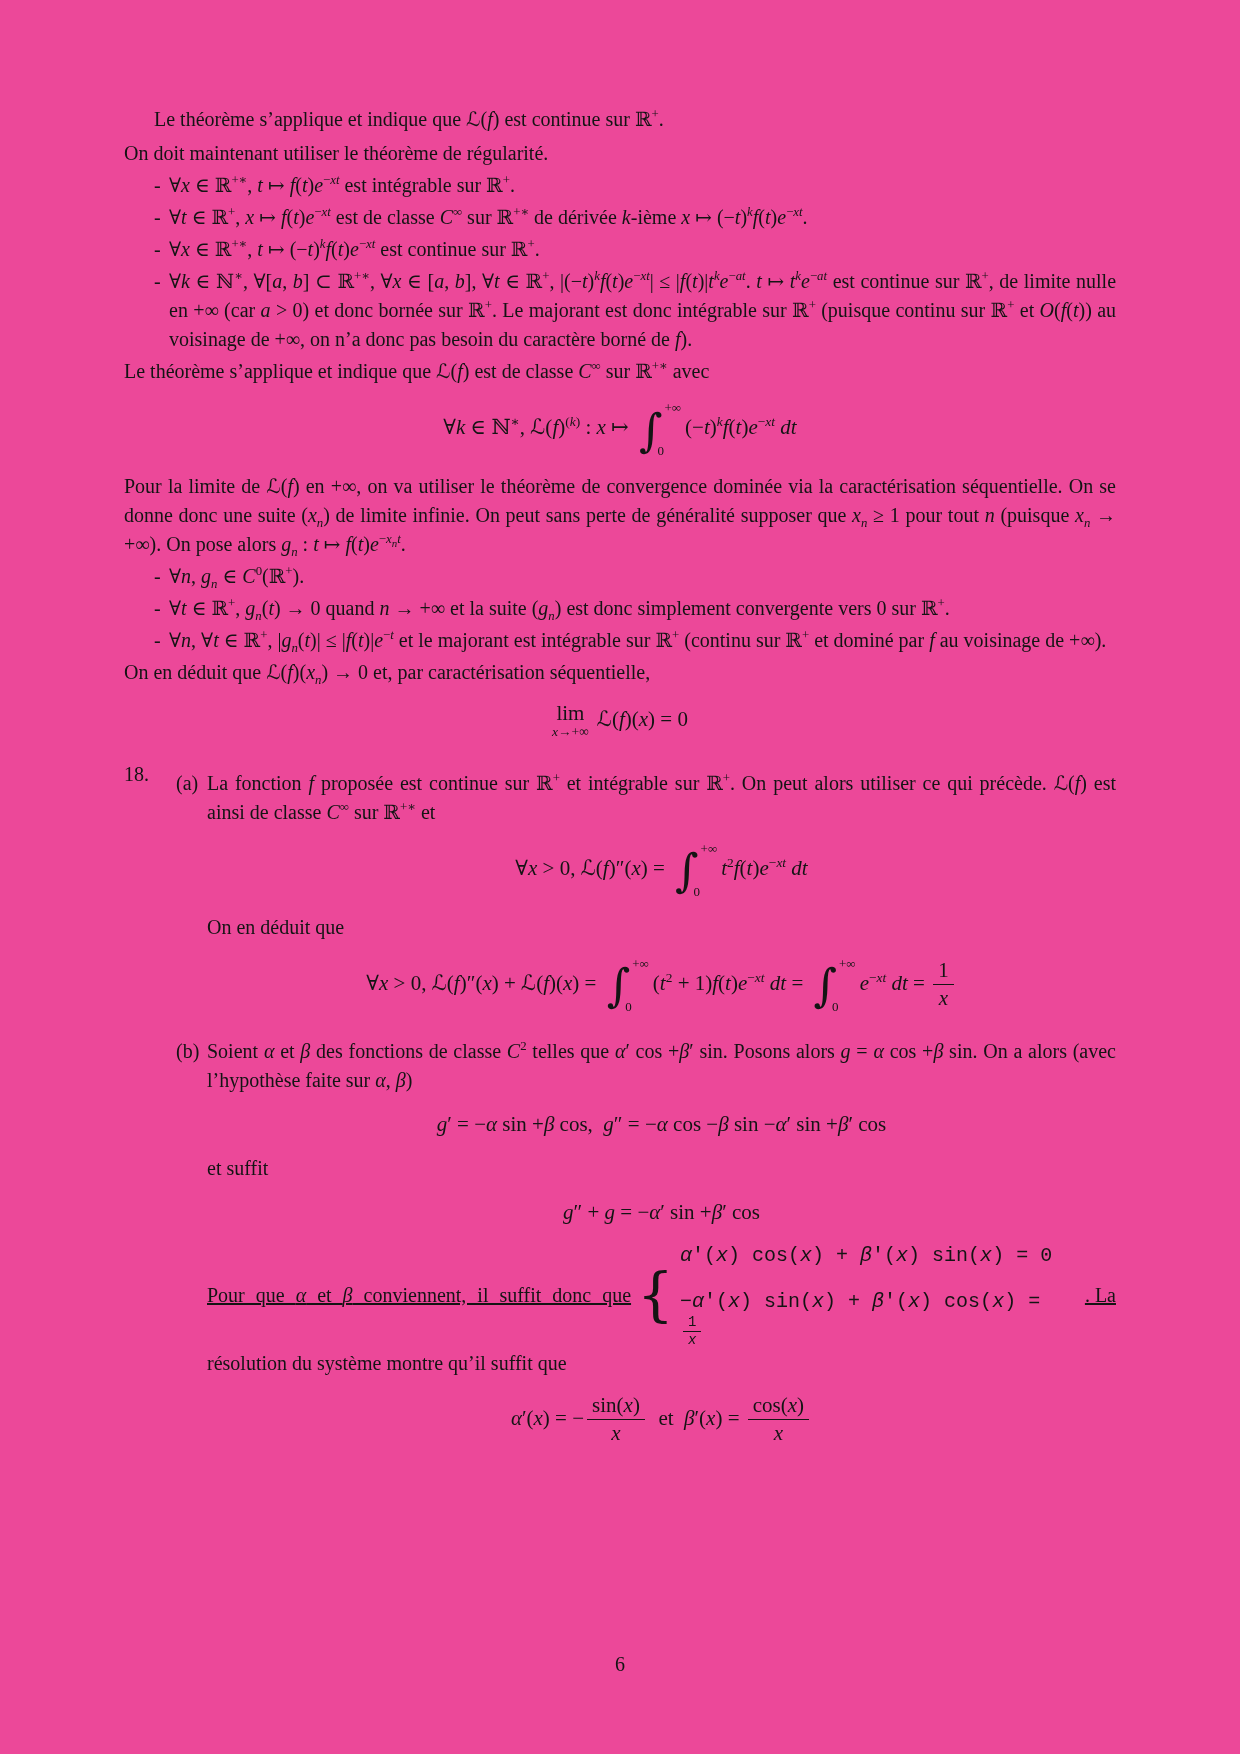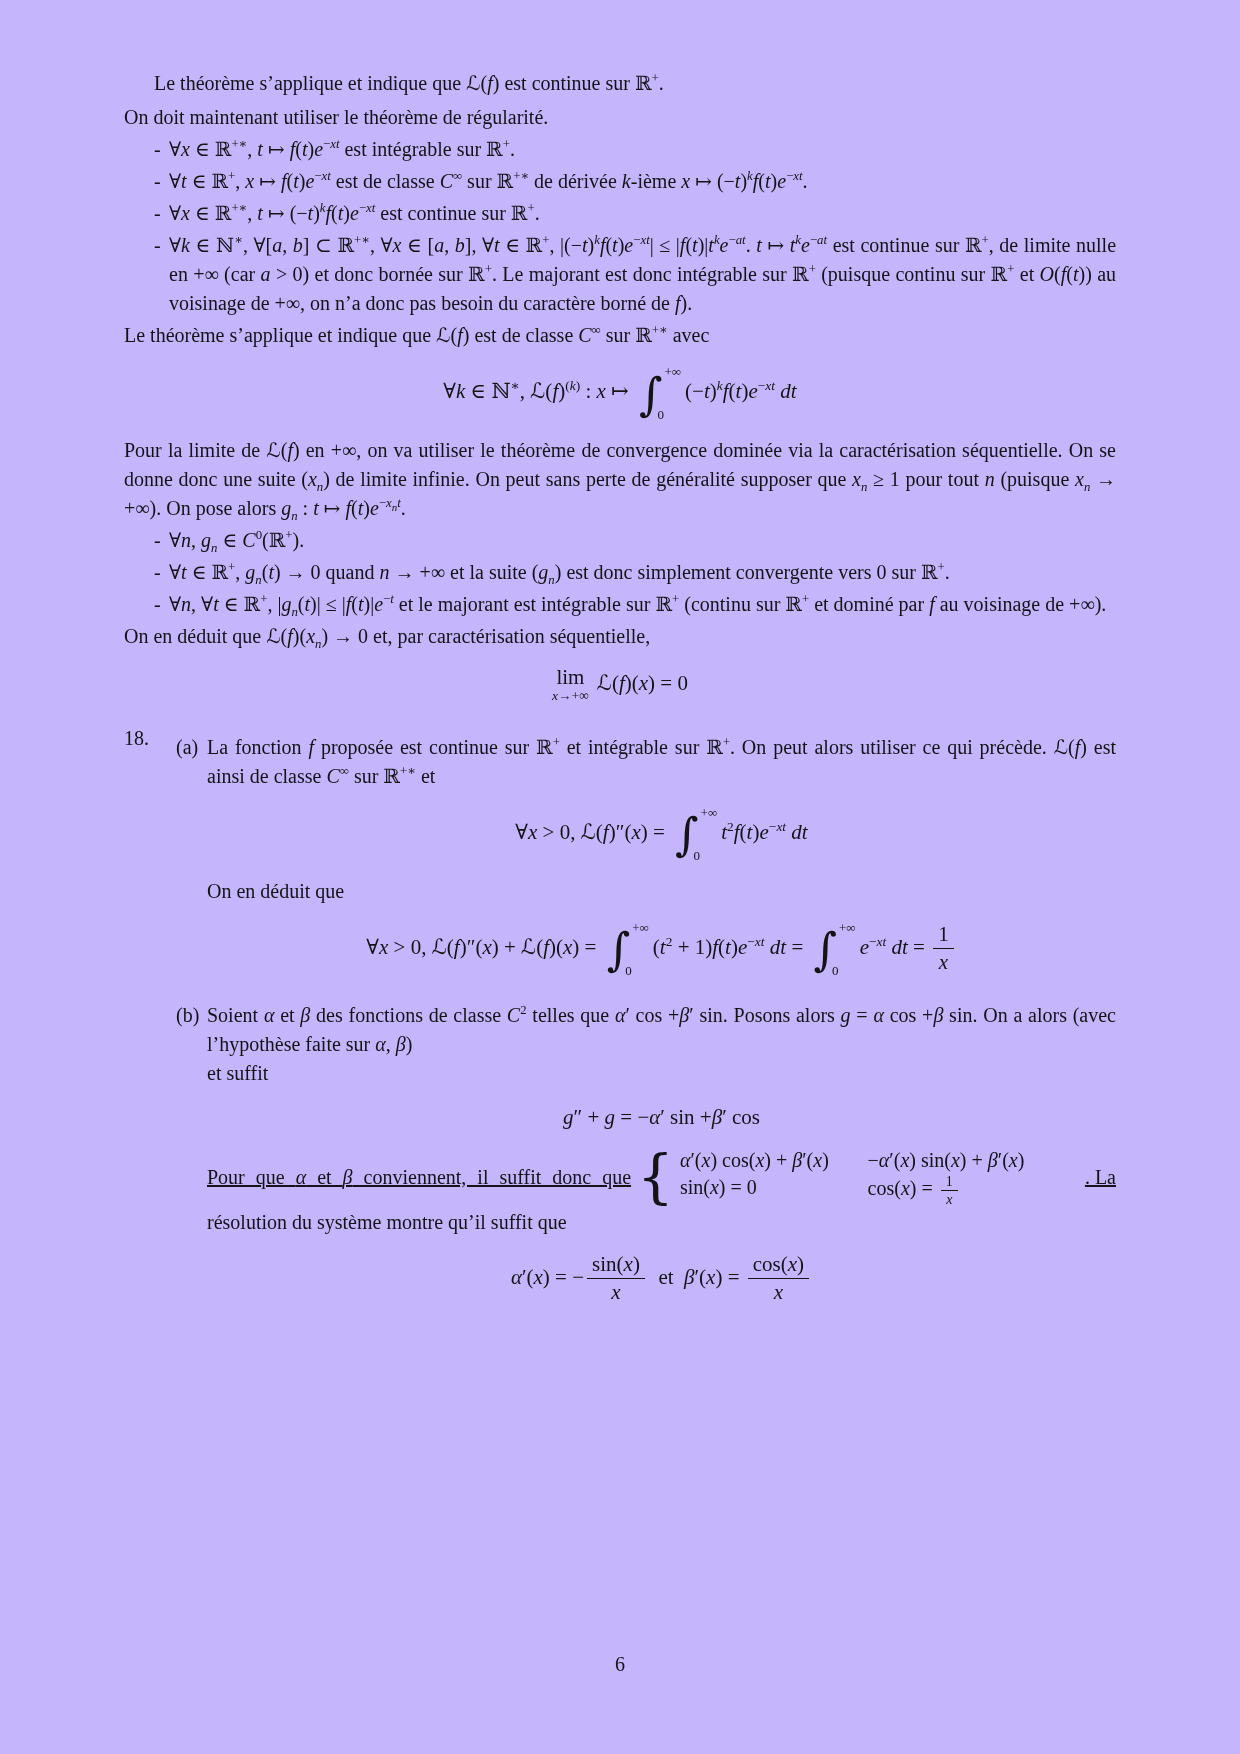--- a/index.html
+++ b/index.html
@@ -1,25 +1,25 @@
 <!DOCTYPE html>
 <html lang="fr"><head>
 <meta charset="utf-8">
 <style>
   html,body{margin:0;padding:0;background:#e8e8e8;}
   .page{
     position:relative;
     width:1240px;height:1754px;
     margin:0 auto;
-    background:#c4b5fd;
+    background:#ec4899;
     color:#141414;
     font-family:"Liberation Serif","DejaVu Serif","DejaVu Sans",serif;
     font-size:20px;line-height:29px;
     box-sizing:border-box;
-    padding:64px 124px 0 124px;
+    padding:100px 124px 0 124px;
     overflow:hidden;
   }
   p{margin:0;}
   i{font-style:italic;}
   sup,sub{font-size:64%;line-height:0;}
   sup sub,sub sup{font-size:85%;}
   .just{text-align:justify;}
   .enum{display:flex;margin-top:5px;}
   .enum-lbl{flex:0 0 30px;}
   .enum-body{flex:1;min-width:0;}
@@ -35,21 +35,21 @@
   .lims .lo{transform:translateX(-7px);}
   .lim{display:inline-flex;flex-direction:column;vertical-align:middle;line-height:1.1;margin-right:8px;}
   .lim .limsub{font-size:13.5px;}
   .frac{display:inline-flex;flex-direction:column;align-items:center;vertical-align:middle;line-height:1.2;margin:0 3px;}
   .frac .top{display:block;padding:0 5px 1px;border-bottom:1.4px solid currentColor;}
   .frac .bot{display:block;padding-top:1px;}
   .frac.sm{font-size:14px;line-height:1.1;}
   .sysline{display:flex;align-items:center;margin-top:8px;}
   .sysline .prefix{word-spacing:6px;margin-right:6px;white-space:nowrap;text-decoration:underline;}
   .brace{font-size:58px;line-height:56px;font-weight:300;margin-right:6px;font-family:"DejaVu Serif","DejaVu Sans",serif;}
-  .sys{display:inline-flex;flex-direction:row;row-gap:7px;line-height:27px;text-align:left;}
+  .sys{display:inline-flex;flex-direction:column;row-gap:19px;line-height:27px;text-align:left;font-family:Liberation Mono, monospace;}
   .sysline .suffix{margin-left:10px;white-space:nowrap;text-decoration:underline;}
   .pagenum{position:absolute;left:0;right:0;top:1650px;text-align:center;font-size:20px;}
 </style>
 </head>
 <body>
 
 <div class="page">
 
   <p class="enum">
       <span class="enum-lbl"></span>
@@ -131,20 +131,21 @@
                 <span class="top">1</span>
                 <span class="bot"><i>x</i></span>
               </span></div>
         </div>
       </div>
 
       <div class="sub">
         <span class="sub-lbl">(b)</span>
         <div class="sub-body">
           <p class="just">Soient <i>α</i> et <i>β</i> des fonctions de classe <i>C</i><sup>2</sup> telles que <i>α</i>′ cos +<i>β</i>′ sin. Posons alors <i>g</i> = <i>α</i> cos +<i>β</i> sin. On a alors (avec l’hypothèse faite sur <i>α</i>, <i>β</i>)</p>
+          <div class="disp"><i>g</i>′ = −<i>α</i> sin +<i>β</i> cos,&nbsp; <i>g</i>″ = −<i>α</i> cos −<i>β</i> sin −<i>α</i>′ sin +<i>β</i>′ cos</div>
           <p>et suffit</p>
           <div class="disp"><i>g</i>″ + <i>g</i> = −<i>α</i>′ sin +<i>β</i>′ cos</div>
 
           <div class="sysline">
             <span class="prefix">Pour que <i>α</i> et <i>β</i> conviennent, il suffit donc que</span>
             <span class="brace">{</span>
             <span class="sys">
               <span><i>α</i>′(<i>x</i>) cos(<i>x</i>) + <i>β</i>′(<i>x</i>) sin(<i>x</i>) = 0</span>
               <span>−<i>α</i>′(<i>x</i>) sin(<i>x</i>) + <i>β</i>′(<i>x</i>) cos(<i>x</i>) = <span class="frac sm">
                     <span class="top">1</span>

